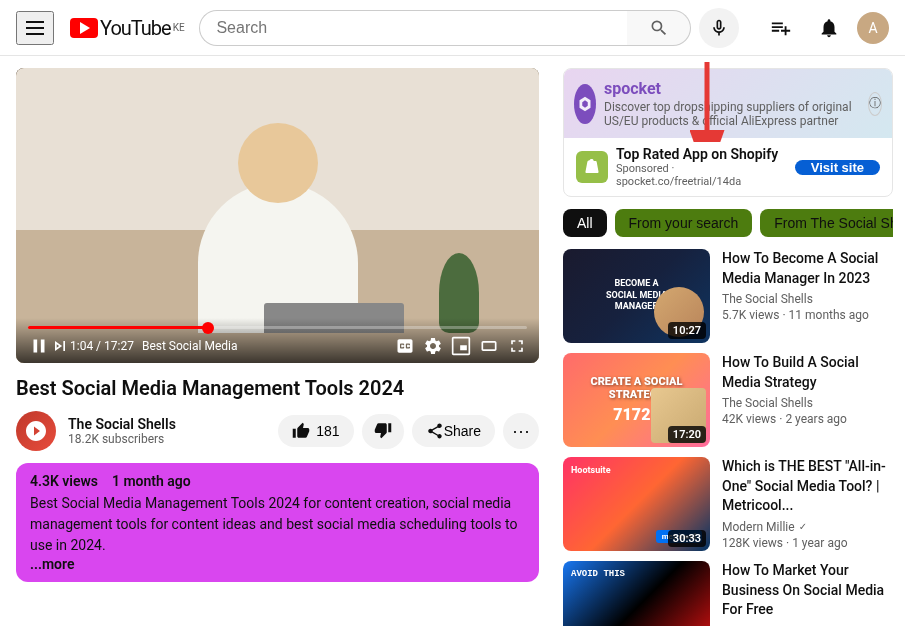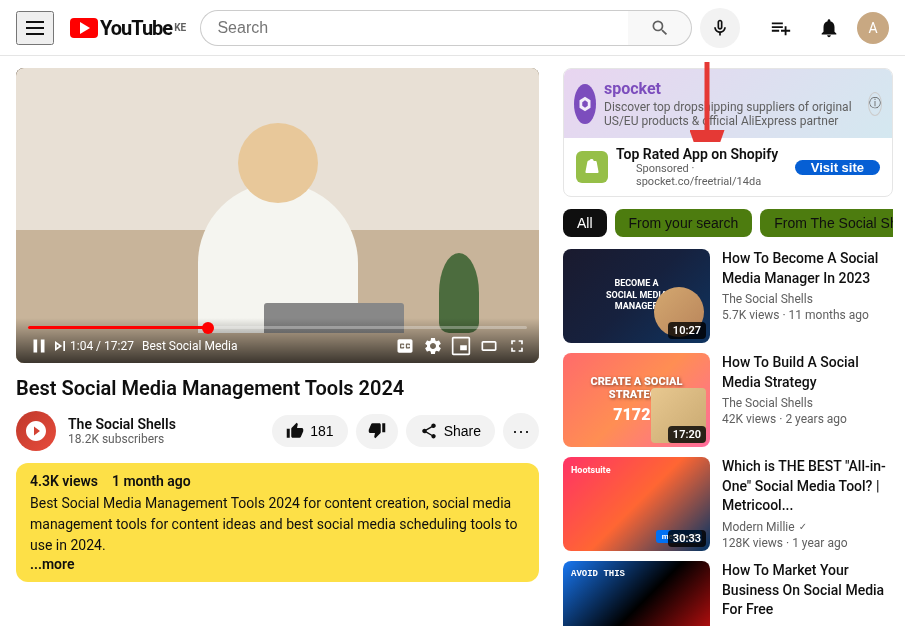--- a/index.html
+++ b/index.html
@@ -6,22 +6,22 @@
     body { font-family: 'Roboto', Arial, sans-serif; background: #fff; width: 905px; height: 626px; overflow: hidden; font-size: 14px; color: #0f0f0f; }
 
     
     .header { display: flex; align-items: center; padding: 6px 16px; border-bottom: 1px solid #e5e5e5; height: 56px; gap: 8px; }
     .header-left { display: flex; align-items: center; gap: 16px; }
     .hamburger { display: flex; flex-direction: column; gap: 4px; cursor: pointer; padding: 8px; }
     .hamburger span { width: 18px; height: 2px; background: #0f0f0f; display: block; }
     .youtube-logo { display: flex; align-items: center; gap: 2px; }
     .yt-icon { width: 28px; height: 20px; background: #ff0000; border-radius: 4px; display: flex; align-items: center; justify-content: center; }
     .yt-triangle { width: 0; height: 0; border-top: 6px solid transparent; border-bottom: 6px solid transparent; border-left: 10px solid #fff; margin-left: 2px; }
-    .yt-text { font-size: 20px; font-weight: 700; color: #0f0f0f; letter-spacing: -1px; }
-    .yt-country { font-size: 10px; color: #606060; vertical-align: super; font-weight: bold; }
+    .yt-text { font-size: 20px; font-weight: 400; color: #0f0f0f; letter-spacing: -1px; }
+    .yt-country { font-size: 10px; color: #606060; vertical-align: super; }
     .search-bar { flex: 1; display: flex; align-items: center; max-width: 540px; margin: 0 auto; }
     .search-input { flex: 1; height: 36px; border: 1px solid #ccc; border-right: none; border-radius: 40px 0 0 40px; padding: 0 16px; font-size: 16px; outline: none; color: #0f0f0f; }
     .search-btn { height: 36px; width: 64px; background: #f8f8f8; border: 1px solid #ccc; border-left: none; border-radius: 0 40px 40px 0; cursor: pointer; display: flex; align-items: center; justify-content: center; }
     .mic-btn { width: 40px; height: 40px; border-radius: 50%; border: none; background: #f2f2f2; cursor: pointer; display: flex; align-items: center; justify-content: center; margin-left: 8px; }
     .header-right { display: flex; align-items: center; gap: 8px; margin-left: auto; }
     .icon-btn { width: 40px; height: 40px; border-radius: 50%; border: none; background: none; cursor: pointer; display: flex; align-items: center; justify-content: center; }
     .avatar { width: 32px; height: 32px; border-radius: 50%; background: #c8a882; overflow: hidden; display: flex; align-items: center; justify-content: center; font-size: 14px; color: #fff; }
 
     
     .main { display: flex; height: calc(626px - 56px); }
@@ -46,44 +46,44 @@
     .video-title { font-size: 20px; font-weight: 600; margin-top: 12px; line-height: 1.3; }
     .channel-row { display: flex; align-items: center; margin-top: 10px; gap: 12px; }
     .channel-avatar { width: 40px; height: 40px; border-radius: 50%; background: linear-gradient(135deg, #c0392b, #e74c3c); display: flex; align-items: center; justify-content: center; color: #fff; font-weight: 700; font-size: 14px; overflow: hidden; }
     .channel-info { flex: 1; }
     .channel-name { font-weight: 600; font-size: 14px; }
     .channel-subs { font-size: 12px; color: #606060; }
     .subscribe-btn { background: #0f0f0f; color: #fff; border: none; border-radius: 20px; padding: 8px 16px; font-size: 14px; font-weight: 600; cursor: pointer; }
     .action-btns { display: flex; align-items: center; gap: 8px; margin-left: auto; }
     .like-btn { display: flex; align-items: center; gap: 6px; background: #f2f2f2; border: none; border-radius: 20px; padding: 7px 14px; cursor: pointer; font-size: 14px; }
     .dislike-btn { background: #f2f2f2; border: none; border-radius: 20px; padding: 7px 12px; cursor: pointer; }
-    .share-btn { display: flex; align-items: center; gap: 6px; background: #f2f2f2; border: none; border-radius: 20px; padding: 7px 14px; cursor: pointer; font-size: 14px; }
+    .share-btn { display: flex; align-items: center; background: #f2f2f2; border: none; border-radius: 20px; padding: 7px 14px; cursor: pointer; font-size: 14px; }
     .more-btn { background: #f2f2f2; border: none; border-radius: 50%; width: 36px; height: 36px; cursor: pointer; font-size: 18px; }
-    .video-meta { margin-top: 12px; background: #fde047; border-radius: 12px; padding: 10px 14px; }
+    .video-meta { margin-top: 12px; background: #d946ef; border-radius: 12px; padding: 10px 14px; }
     .views-time { font-size: 14px; font-weight: 600; margin-bottom: 4px; }
     .views-time span.views { color: #0f0f0f; }
     .views-time span.age { color: #0f0f0f; font-weight: 600; }
     .description { font-size: 14px; color: #0f0f0f; line-height: 1.5; }
     .show-more { color: #0f0f0f; font-weight: 600; cursor: pointer; font-size: 14px; }
 
     
     .right-panel { flex: 1; padding: 12px 12px 12px 8px; overflow-y: auto; }
 
     
     .ad-banner { border: 1px solid #e5e5e5; border-radius: 8px; overflow: hidden; margin-bottom: 12px; background: #fff; }
     .ad-top { background: linear-gradient(135deg, #e8d5f0 0%, #d4e8f0 100%); padding: 10px; display: flex; align-items: center; gap: 8px; }
     .ad-icon-circle { width: 40px; height: 40px; border-radius: 50%; background: #7c4dbd; display: flex; align-items: center; justify-content: center; }
     .spocket-logo { font-size: 16px; font-weight: 700; color: #7c4dbd; }
     .ad-info-icon { margin-left: auto; width: 24px; height: 24px; border-radius: 50%; border: 1px solid #ccc; display: flex; align-items: center; justify-content: center; font-size: 12px; color: #606060; cursor: pointer; }
     .ad-desc { font-size: 12px; color: #606060; margin-top: 2px; }
     .ad-bottom { display: flex; align-items: center; padding: 8px 12px; gap: 8px; }
     .shopify-icon { width: 32px; height: 32px; background: #96bf48; border-radius: 6px; display: flex; align-items: center; justify-content: center; }
     .ad-bottom-info { flex: 1; }
     .ad-bottom-title { font-size: 14px; font-weight: 600; }
-    .ad-sponsored { font-size: 11px; color: #606060; margin-left: 20px; }
+    .ad-sponsored { font-size: 11px; color: #606060; }
     .visit-btn { background: #065fd4; color: #fff; border: none; border-radius: 20px; padding: 0 16px; font-size: 13px; font-weight: 600; cursor: pointer; white-space: nowrap; }
 
     
     .filter-tabs { display: flex; align-items: center; gap: 8px; margin-bottom: 12px; overflow: hidden; }
     .filter-tab { padding: 6px 14px; border-radius: 8px; font-size: 14px; font-weight: 500; cursor: pointer; border: none; white-space: nowrap; }
     .filter-tab.active { background: #0f0f0f; color: #fff; }
     .filter-tab.inactive { background: #4d7c0f; color: #0f0f0f; }
 
     
     .video-card { display: flex; gap: 8px; margin-bottom: 10px; cursor: pointer; }

